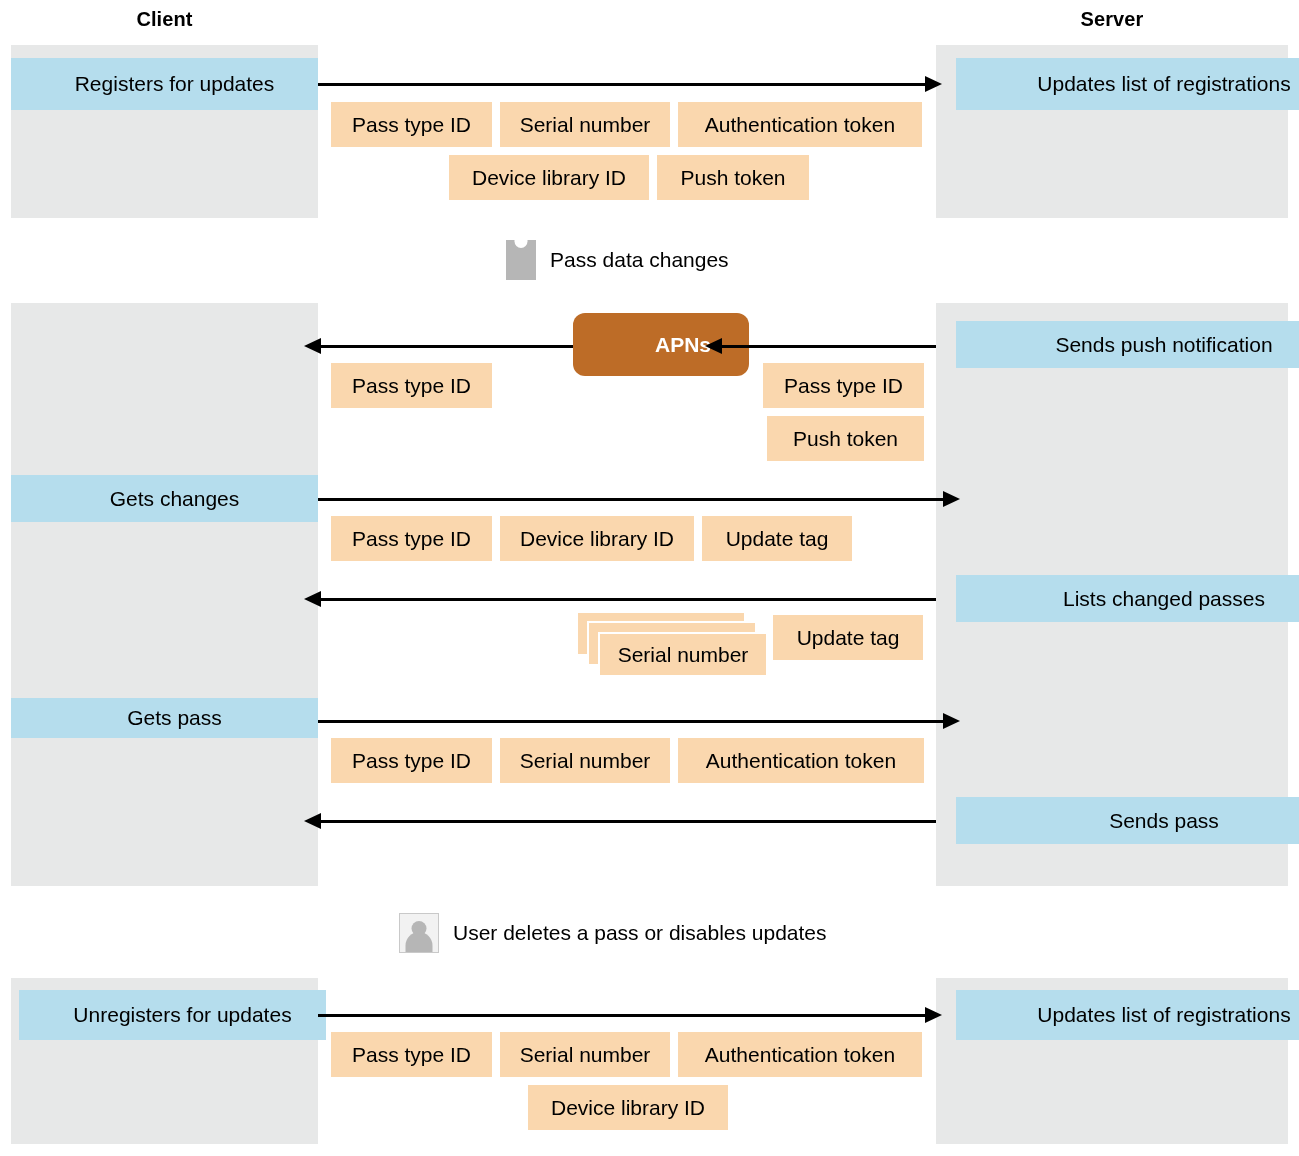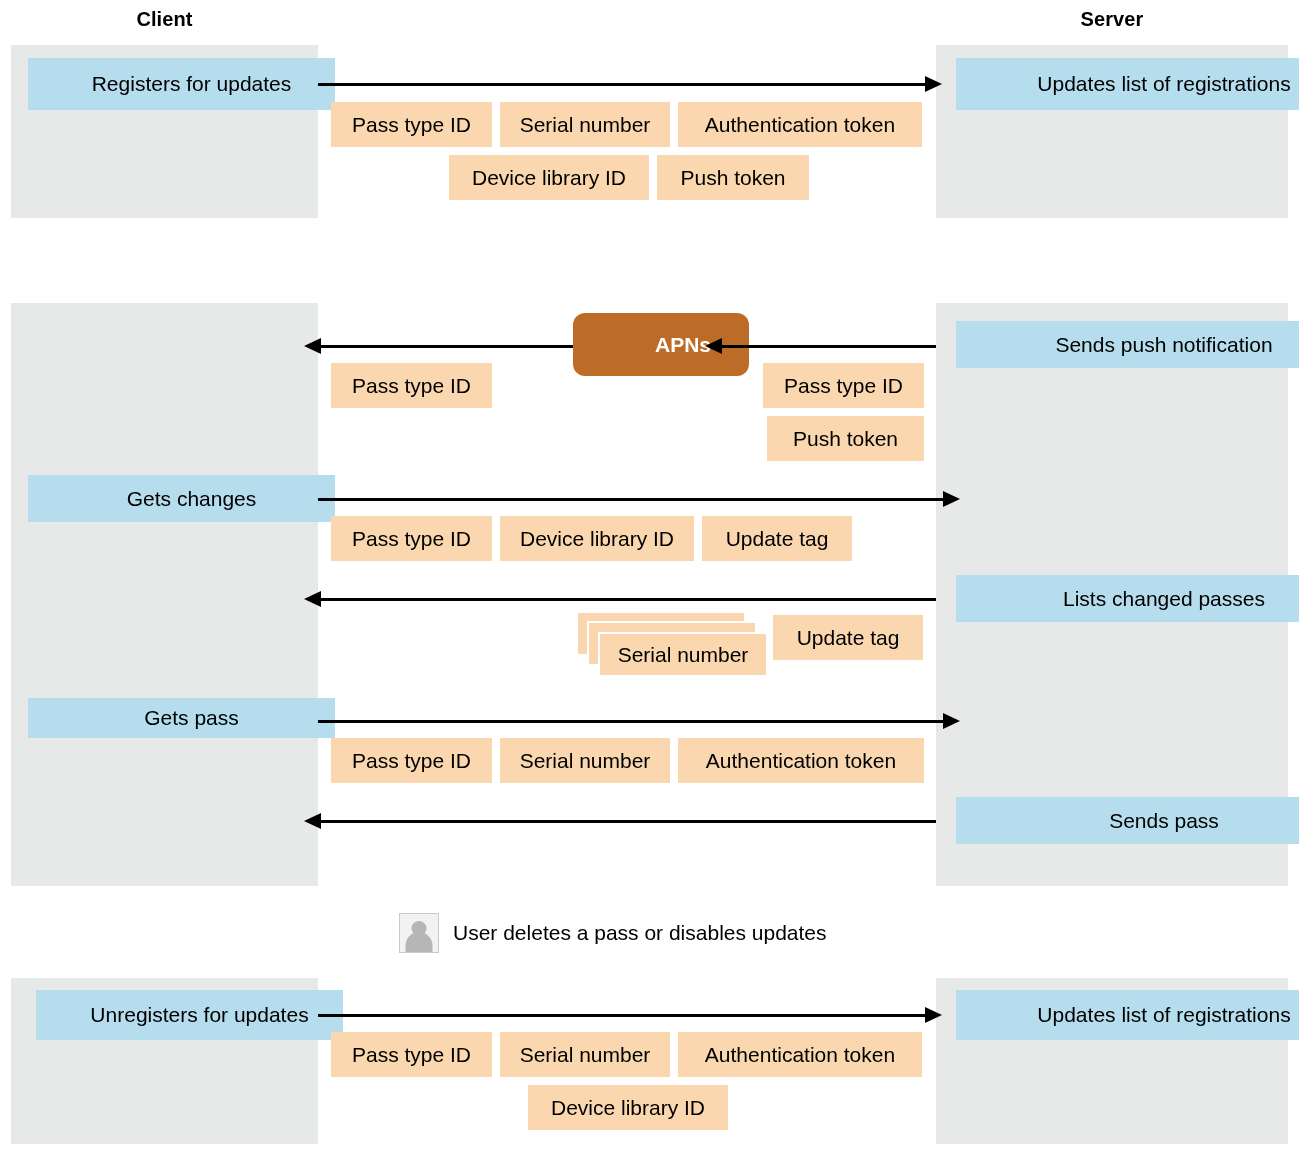--- a/index.html
+++ b/index.html
@@ -40,21 +40,21 @@
   .band{
     position:absolute;
     background:#b5dded;
     display:flex;
     align-items:center;
     justify-content:center;
     font-size:21px;
     color:#000;
     box-sizing:border-box;
   }
-  .band-left {left:28px;  width:307px;padding-left:20px;}
+  .band-left {left:11px;  width:307px;padding-left:20px;}
   .band-right{left:956px; width:416px;}
 
   
   .arrow{
     position:absolute;
     height:16px;
     pointer-events:none;
   }
   .arrow .shaft{
     position:absolute;
@@ -194,20 +194,24 @@
       <div class="head"></div>
   </div>
 
   <div class="chip" style="left:331px;top:102px;width:161px;">Pass type ID</div>
   <div class="chip" style="left:500px;top:102px;width:170px;">Serial number</div>
   <div class="chip" style="left:678px;top:102px;width:244px;">Authentication token</div>
 
   <div class="chip" style="left:449px;top:155px;width:200px;">Device library ID</div>
   <div class="chip" style="left:657px;top:155px;width:152px;">Push token</div>
 
+  <div class="event-row" style="left:506px;top:240px;">
+    <div class="pass-icon"></div>
+    <div>Pass data changes</div>
+  </div>
 
   <div class="lane lane-left" style="top:303px;height:583px;"></div>
   <div class="lane lane-right" style="top:303px;height:583px;"></div>
 
   <div class="band band-right" style="top:321px;height:47px;">Sends push notification</div>
 
   <div id="apns-node" style="left:573px;top:313px;width:132px;height:63px;">APNs</div>
 
   <div class="arrow left" style="left:304px;top:338px;width:269px;">
     <div class="shaft"></div>

